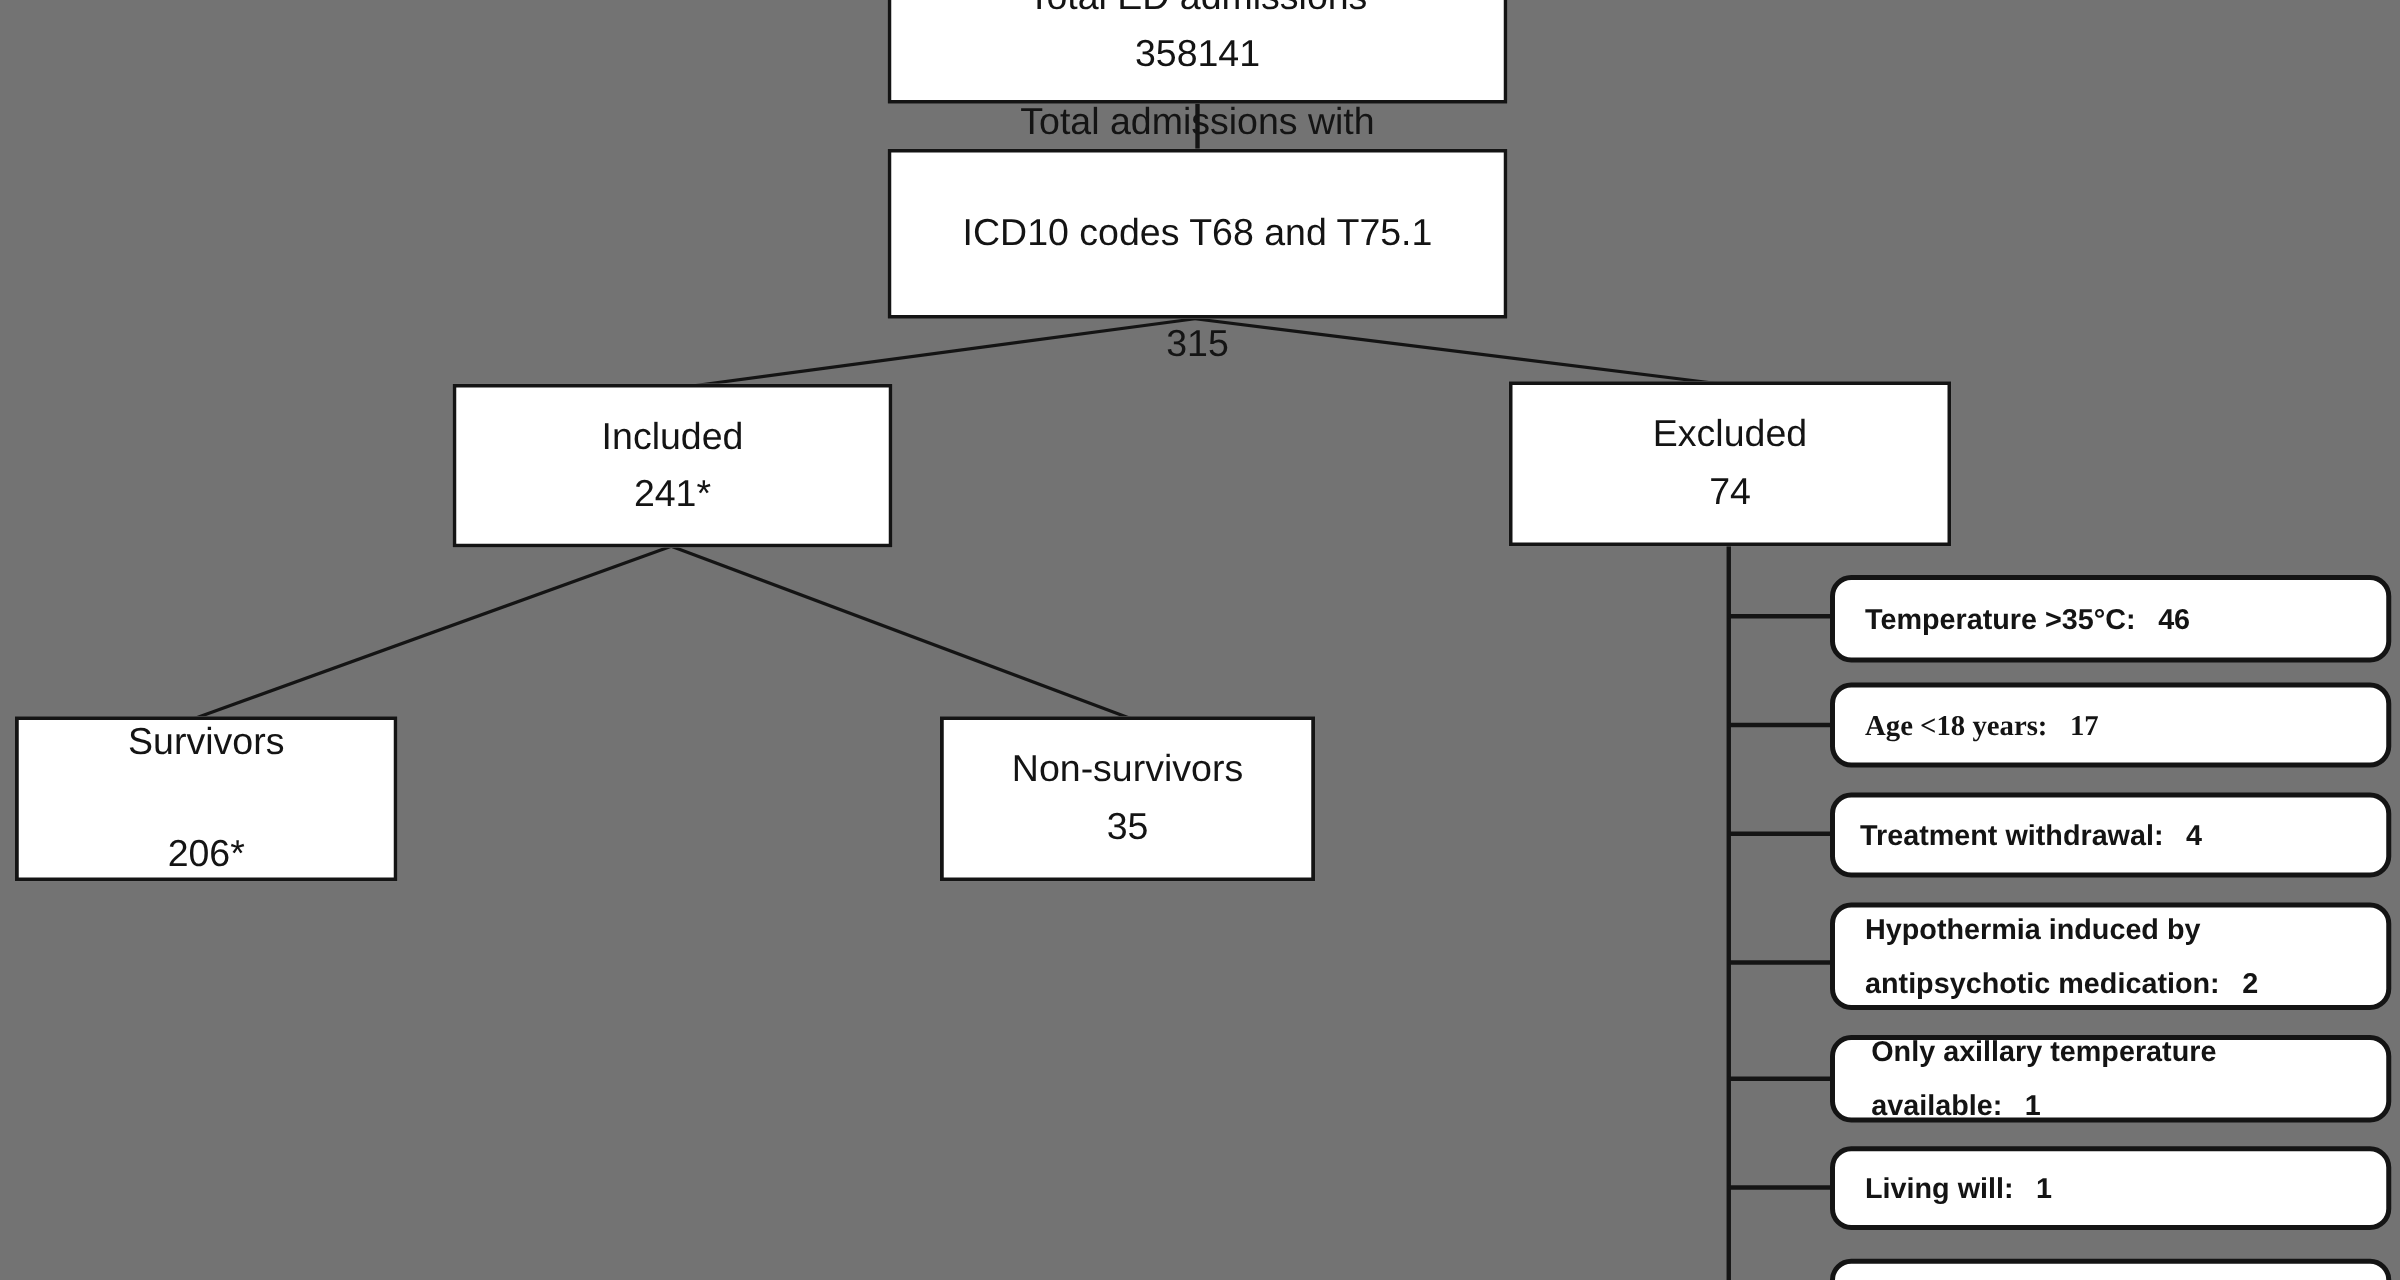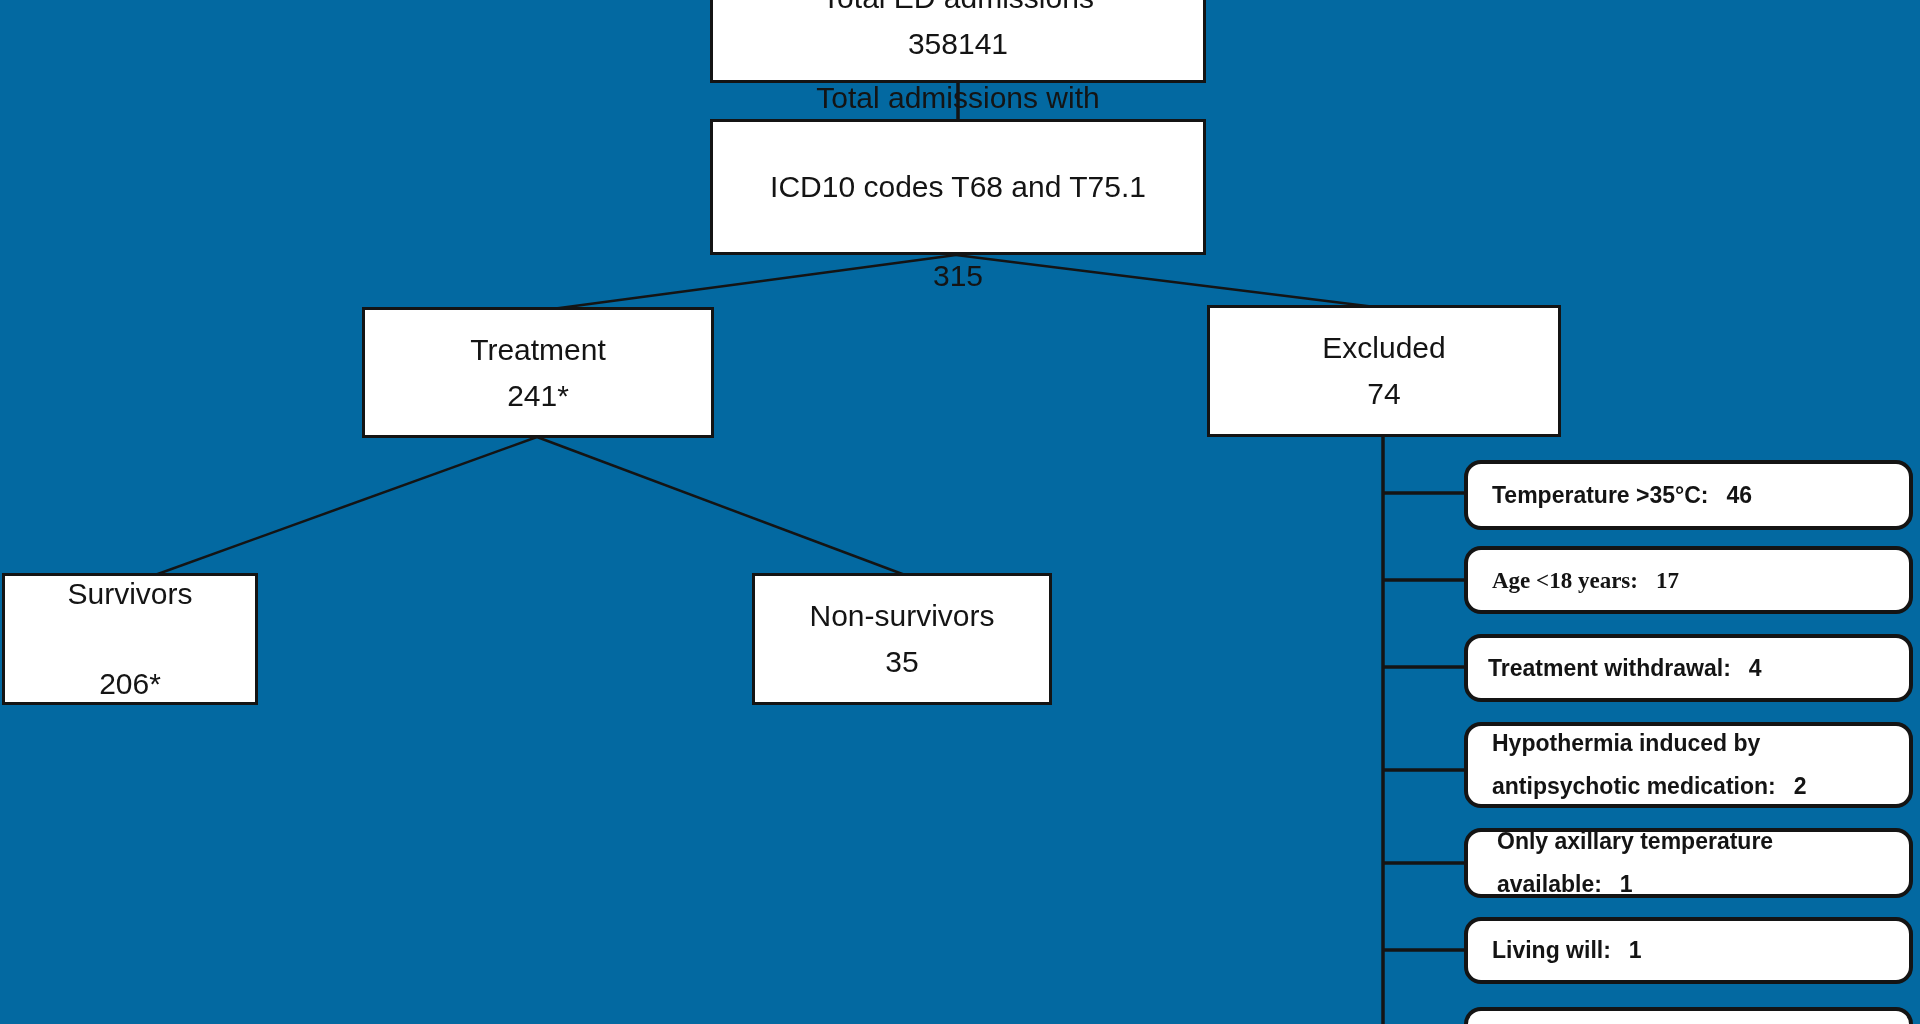--- a/index.html
+++ b/index.html
@@ -4,21 +4,21 @@
 <style>
   html, body {
     margin: 0;
     padding: 0;
     background: #ffffff;
   }
   #canvas {
     position: relative;
     width: 1920px;
     height: 1024px;
-    background: #0369a1;
+    background: #737373;
     overflow: hidden;
     font-family: "Liberation Sans", "DejaVu Sans", sans-serif;
     color: #141414;
   }
   #lines {
     position: absolute;
     left: 0;
     top: 0;
     width: 1920px;
     height: 1024px;
@@ -53,21 +53,21 @@
     line-height: 43px;
   }
   .excl .lbl { white-space: pre-line; display: inline; }
   .excl .val { display: inline; margin-left: 18px; }
 
   
   #box-total-ed      { left: 710px;  top: -42px; width: 496px; height: 125px; }
   #box-icd           { left: 710px;  top: 119px; width: 496px; height: 136px; gap: 43px; }
   #box-included      { left: 362px;  top: 307px; width: 352px; height: 131px; }
   #box-excluded      { left: 1207px; top: 305px; width: 354px; height: 132px; text-align: center; }
-  #box-survivors     { left: 2px;    top: 573px; width: 256px; height: 132px; gap: 44px; }
+  #box-survivors     { left: 12px;    top: 573px; width: 306px; height: 132px; gap: 44px; }
   #box-non-survivors { left: 752px;  top: 573px; width: 300px; height: 132px; }
 
   .excl { left: 1464px; width: 449px; border-radius: 17px; }
   #excl-0 { top: 460px;  height: 70px; }
   #excl-1 { top: 546px;  height: 68px; font-family: Liberation Serif, serif; }
   #excl-2 { top: 634px;  height: 68px; padding-left: 20px; }
   #excl-3 { top: 722px;  height: 86px; }
   #excl-4 { top: 828px;  height: 70px; padding-left: 29px; }
   #excl-5 { top: 917px;  height: 67px; }
   #excl-6 { top: 1007px; height: 52px; }
@@ -102,21 +102,21 @@
     <span>358141</span>
   </div>
 
   <div class="box" id="box-icd">
     <span>Total admissions with</span>
     <span>ICD10 codes T68 and T75.1</span>
     <span>315</span>
   </div>
 
   <div class="box" id="box-included">
-    <span>Treatment</span>
+    <span>Included</span>
     <span>241*</span>
   </div>
 
   <div class="box" id="box-excluded">
     <span>Excluded</span>
     <span>74</span>
   </div>
 
   <div class="box" id="box-survivors">
     <span>Survivors</span>

